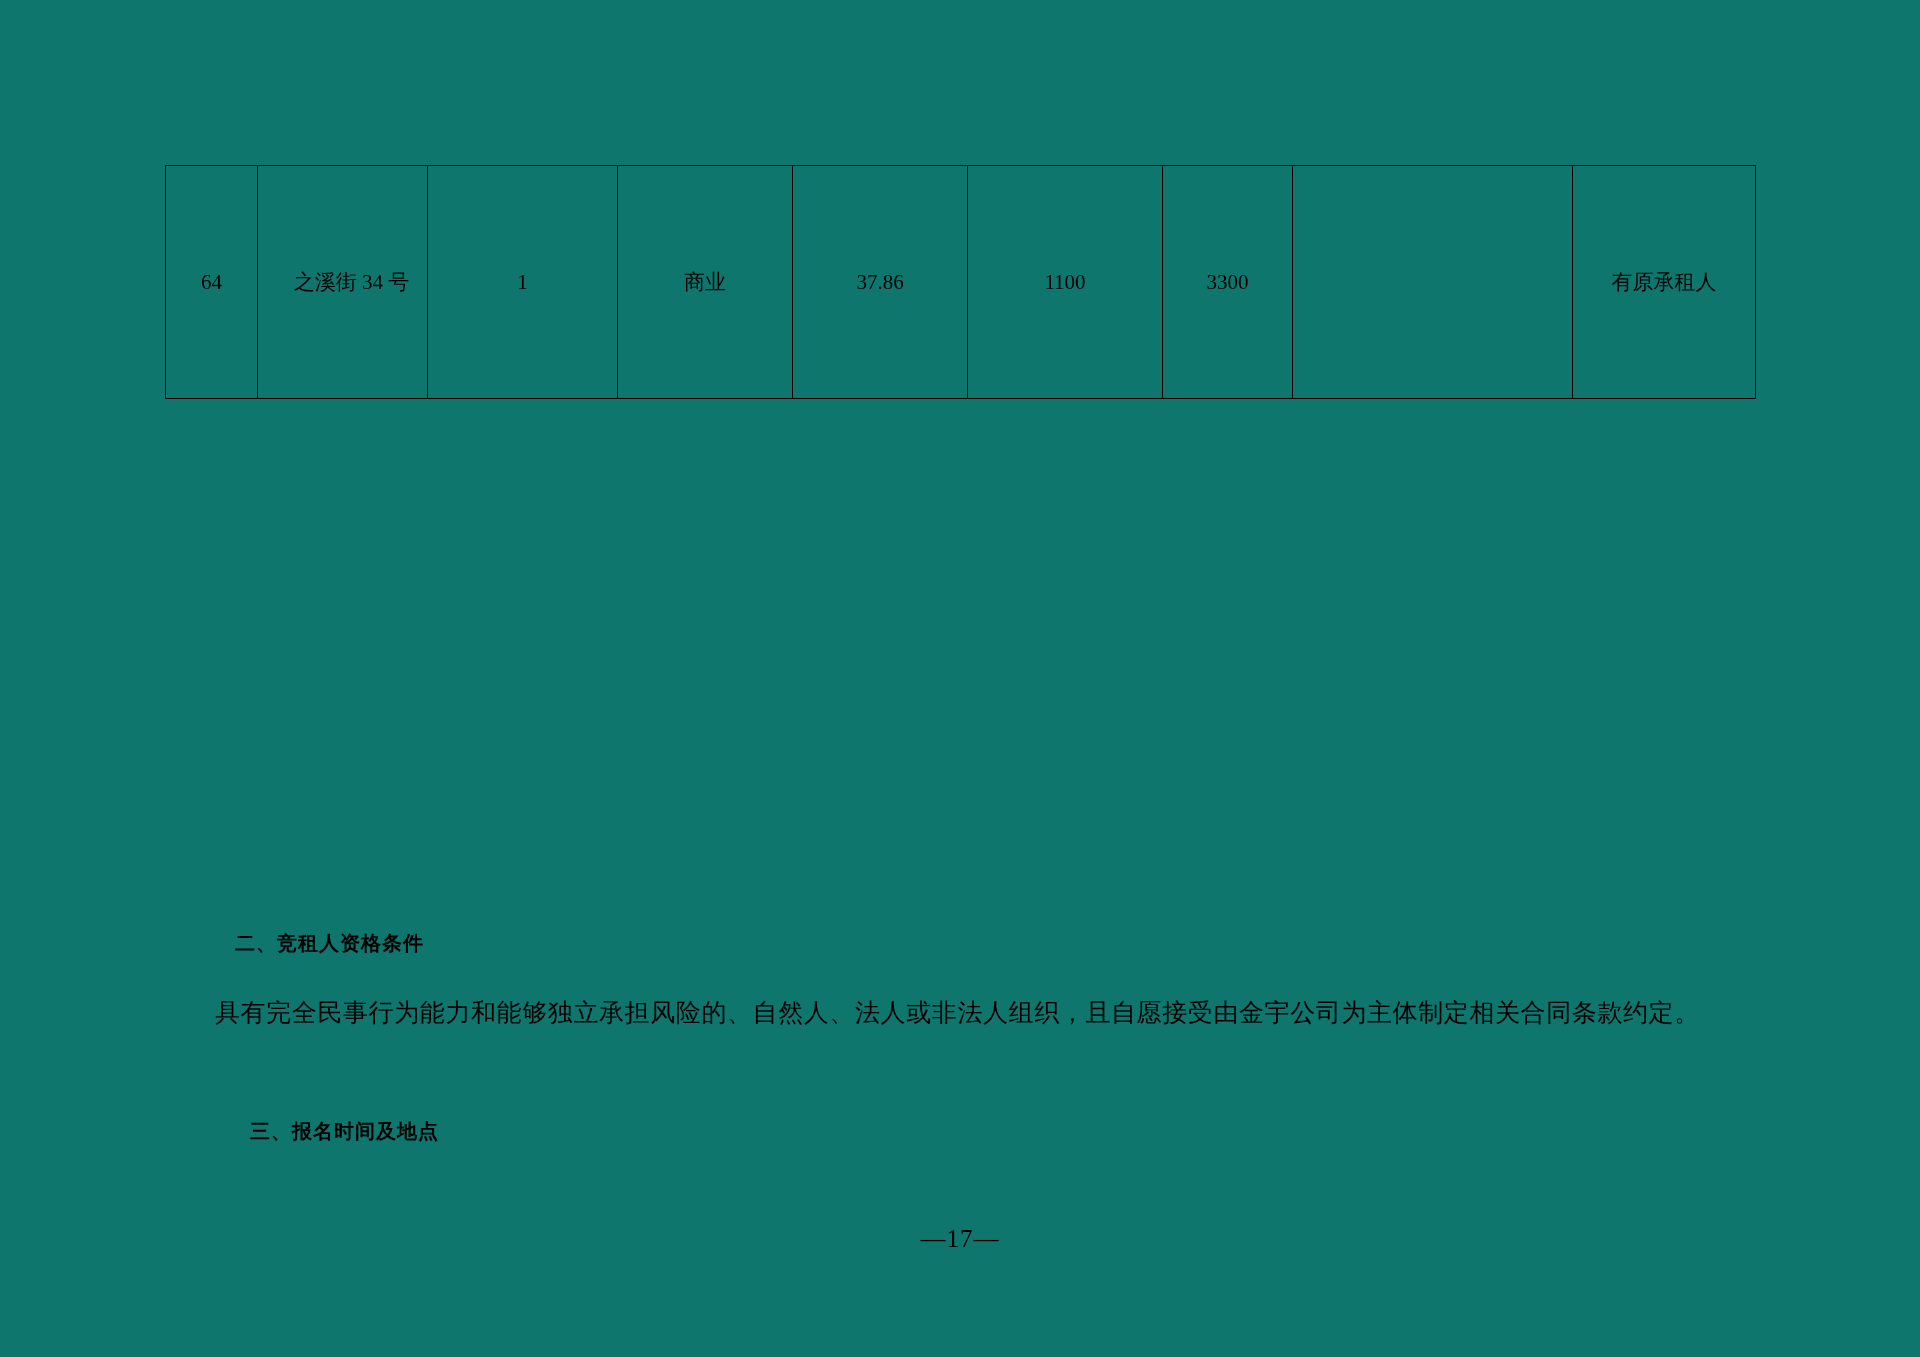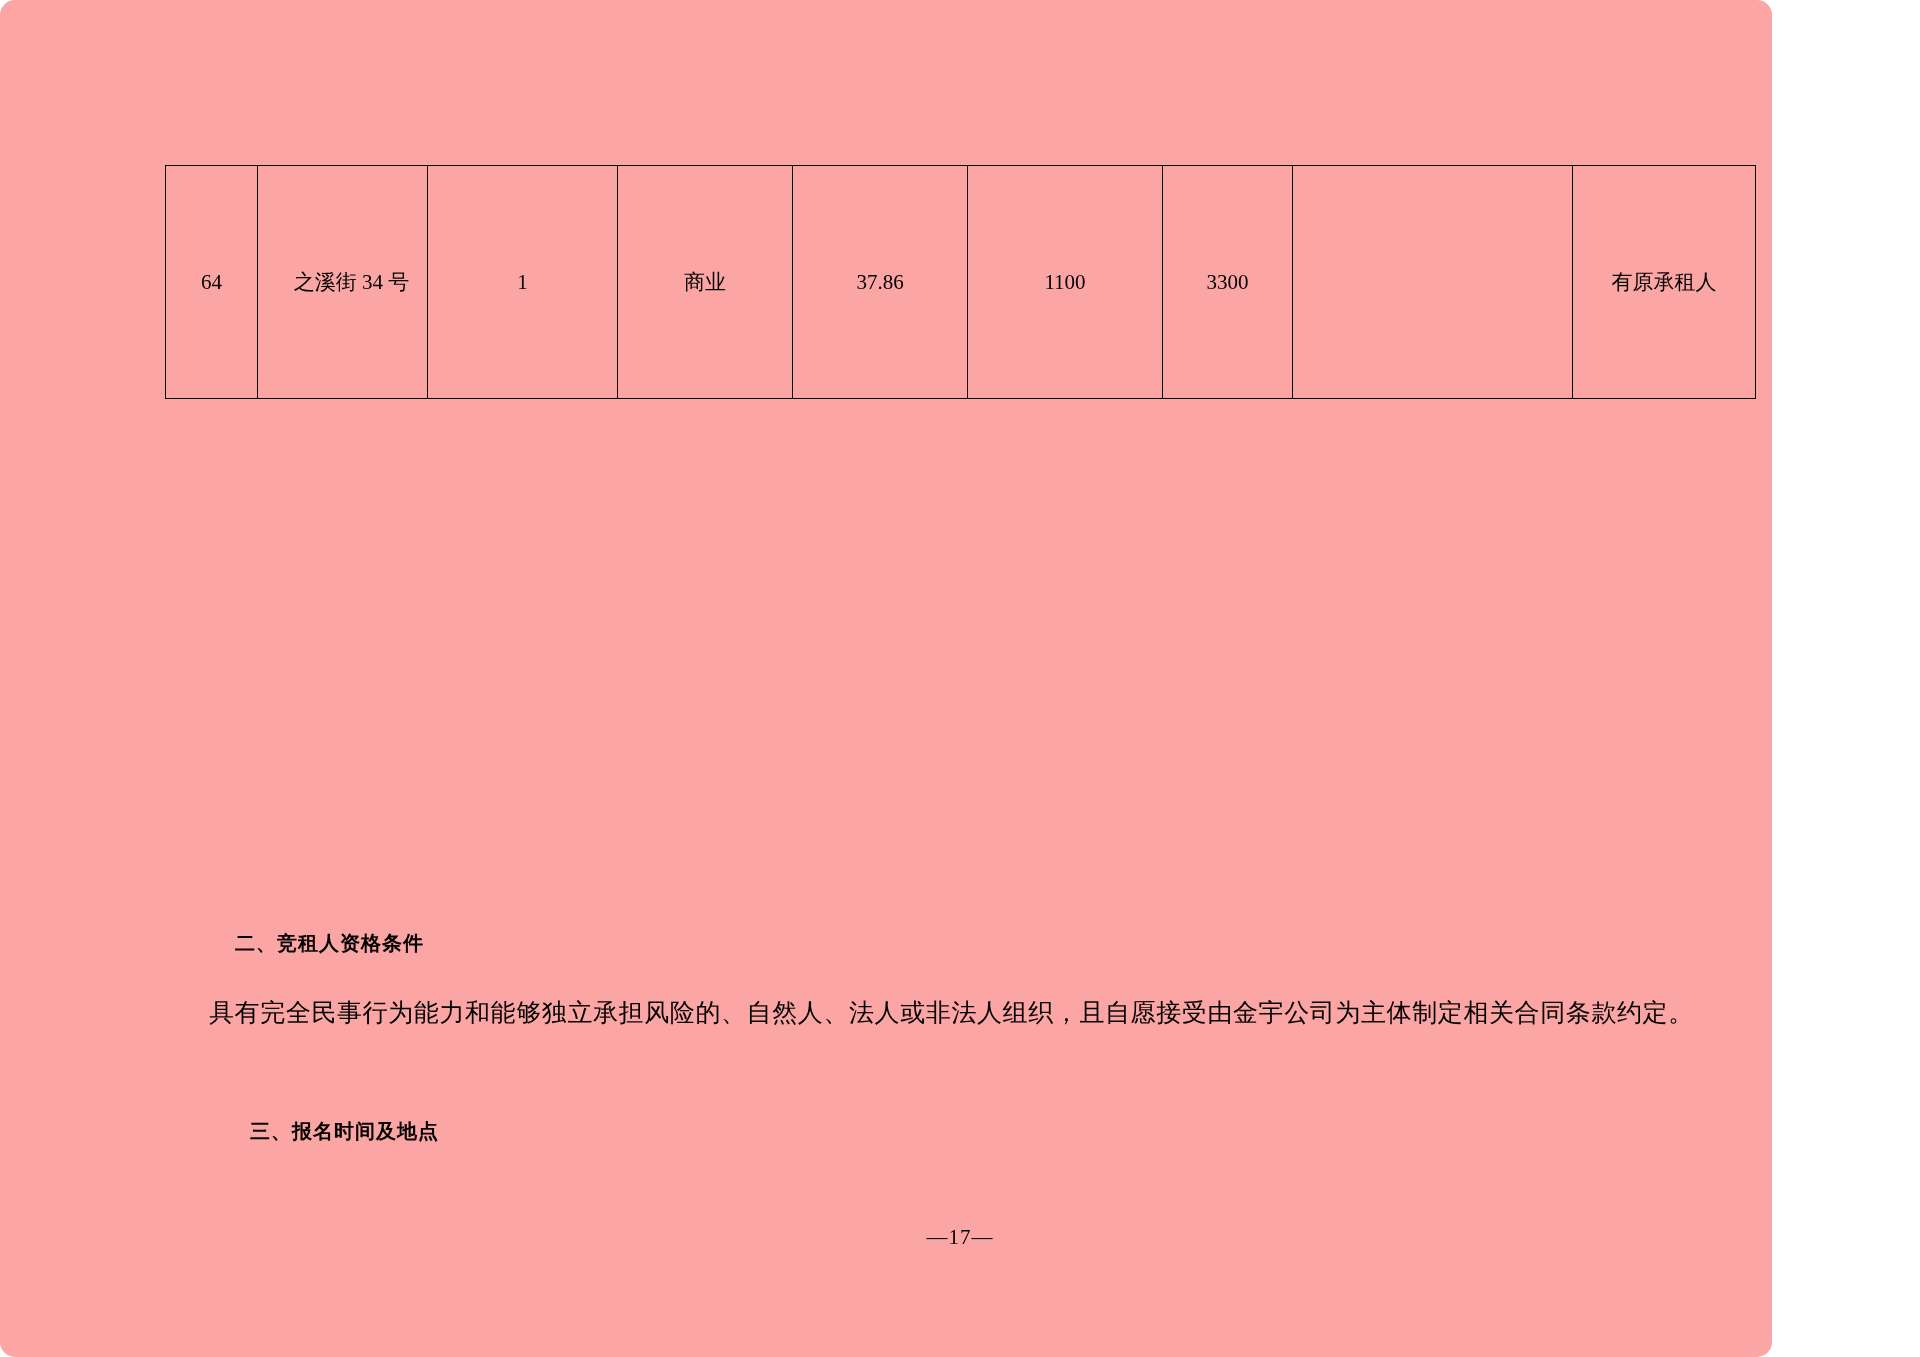--- a/index.html
+++ b/index.html
@@ -12,24 +12,23 @@
     height: 1357px;
     font-family: "Liberation Serif", serif;
     color: #000000;
     position: relative;
     overflow: hidden;
   }
   .page {
     position: absolute;
     left: 0;
     top: 0;
-    width: 1772px;
+    width: 1920px;
     height: 1357px;
-    background: #fca5a5;
-    border-radius: 15px;
+    background: #0f766e;
   }
   .doc-table {
     position: absolute;
     left: 165px;
     top: 165px;
     width: 1590px;
     border-collapse: collapse;
     table-layout: fixed;
   }
   .doc-table td {
@@ -89,30 +88,30 @@
   }
   .body-para {
     position: absolute;
     font-family: "DejaVu Serif", serif;
     font-size: 25px;
     line-height: 1.85;
     letter-spacing: 0.6px;
     text-align: justify;
   }
   #heading-2 { left: 235px; top: 930px; }
-  #para-1    { left: 159px; top: 990px; width: 1590px; text-indent: 50px; }
+  #para-1    { left: 165px; top: 990px; width: 1590px; text-indent: 50px; }
   #heading-3 { left: 250px; top: 1118px; }
   .page-number {
     position: absolute;
     left: 0;
     top: 1225px;
     width: 1920px;
     text-align: center;
     font-family: "Liberation Serif", serif;
-    font-size: 21px;
+    font-size: 25px;
     letter-spacing: 1px;
   }
 </style>
 </head>
 <body>
 
 <div class="page">
 
   <table class="doc-table">
     <colgroup>

